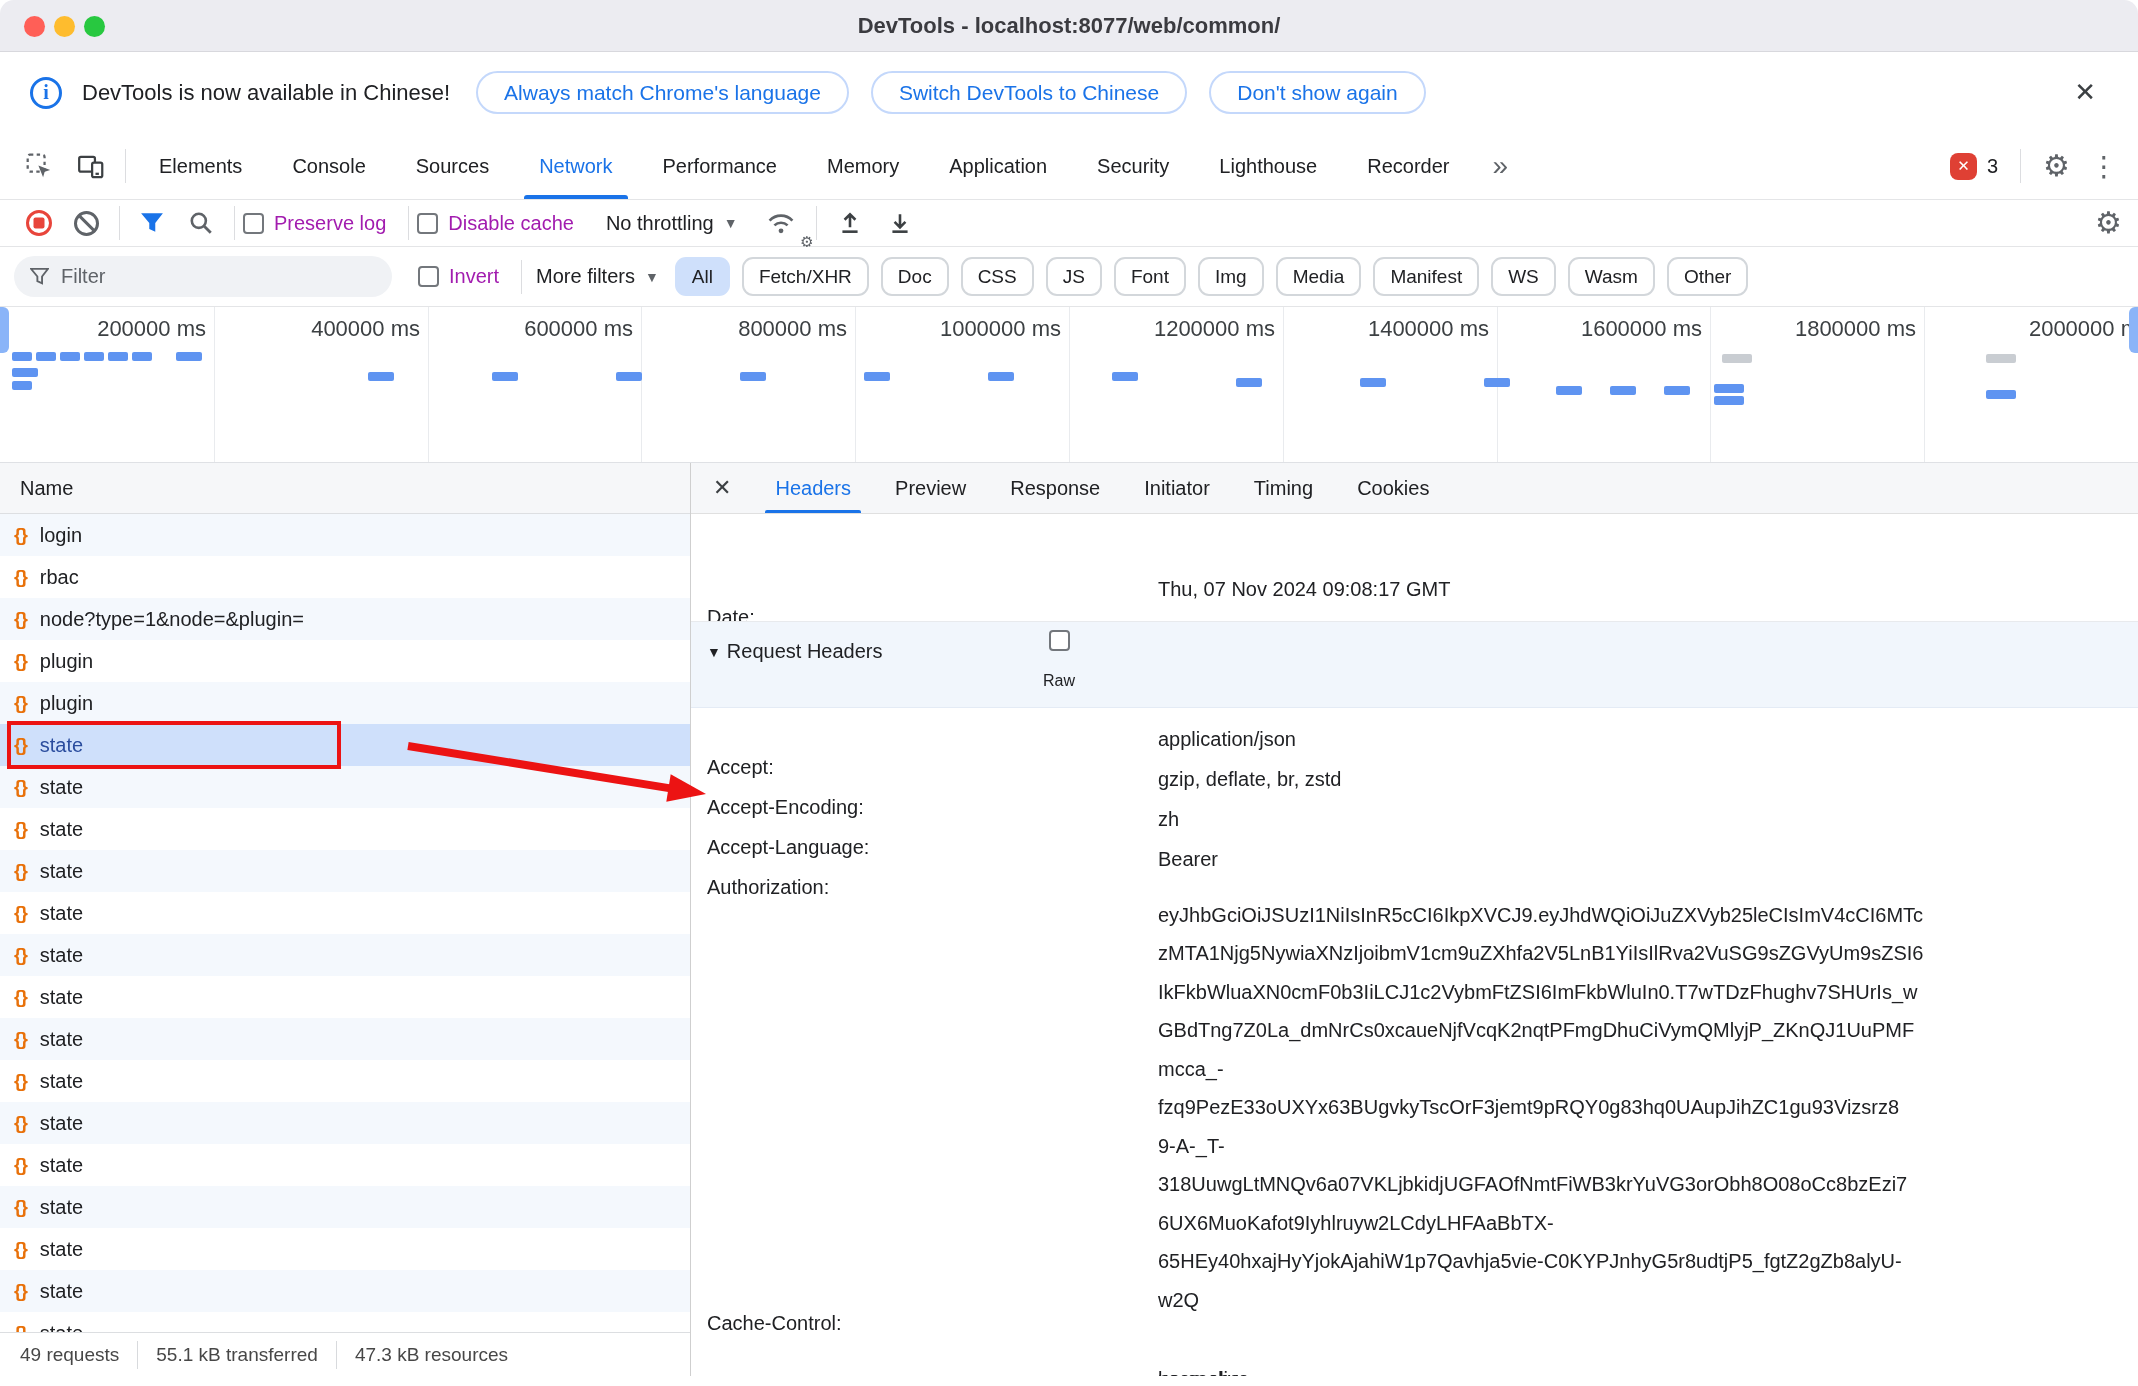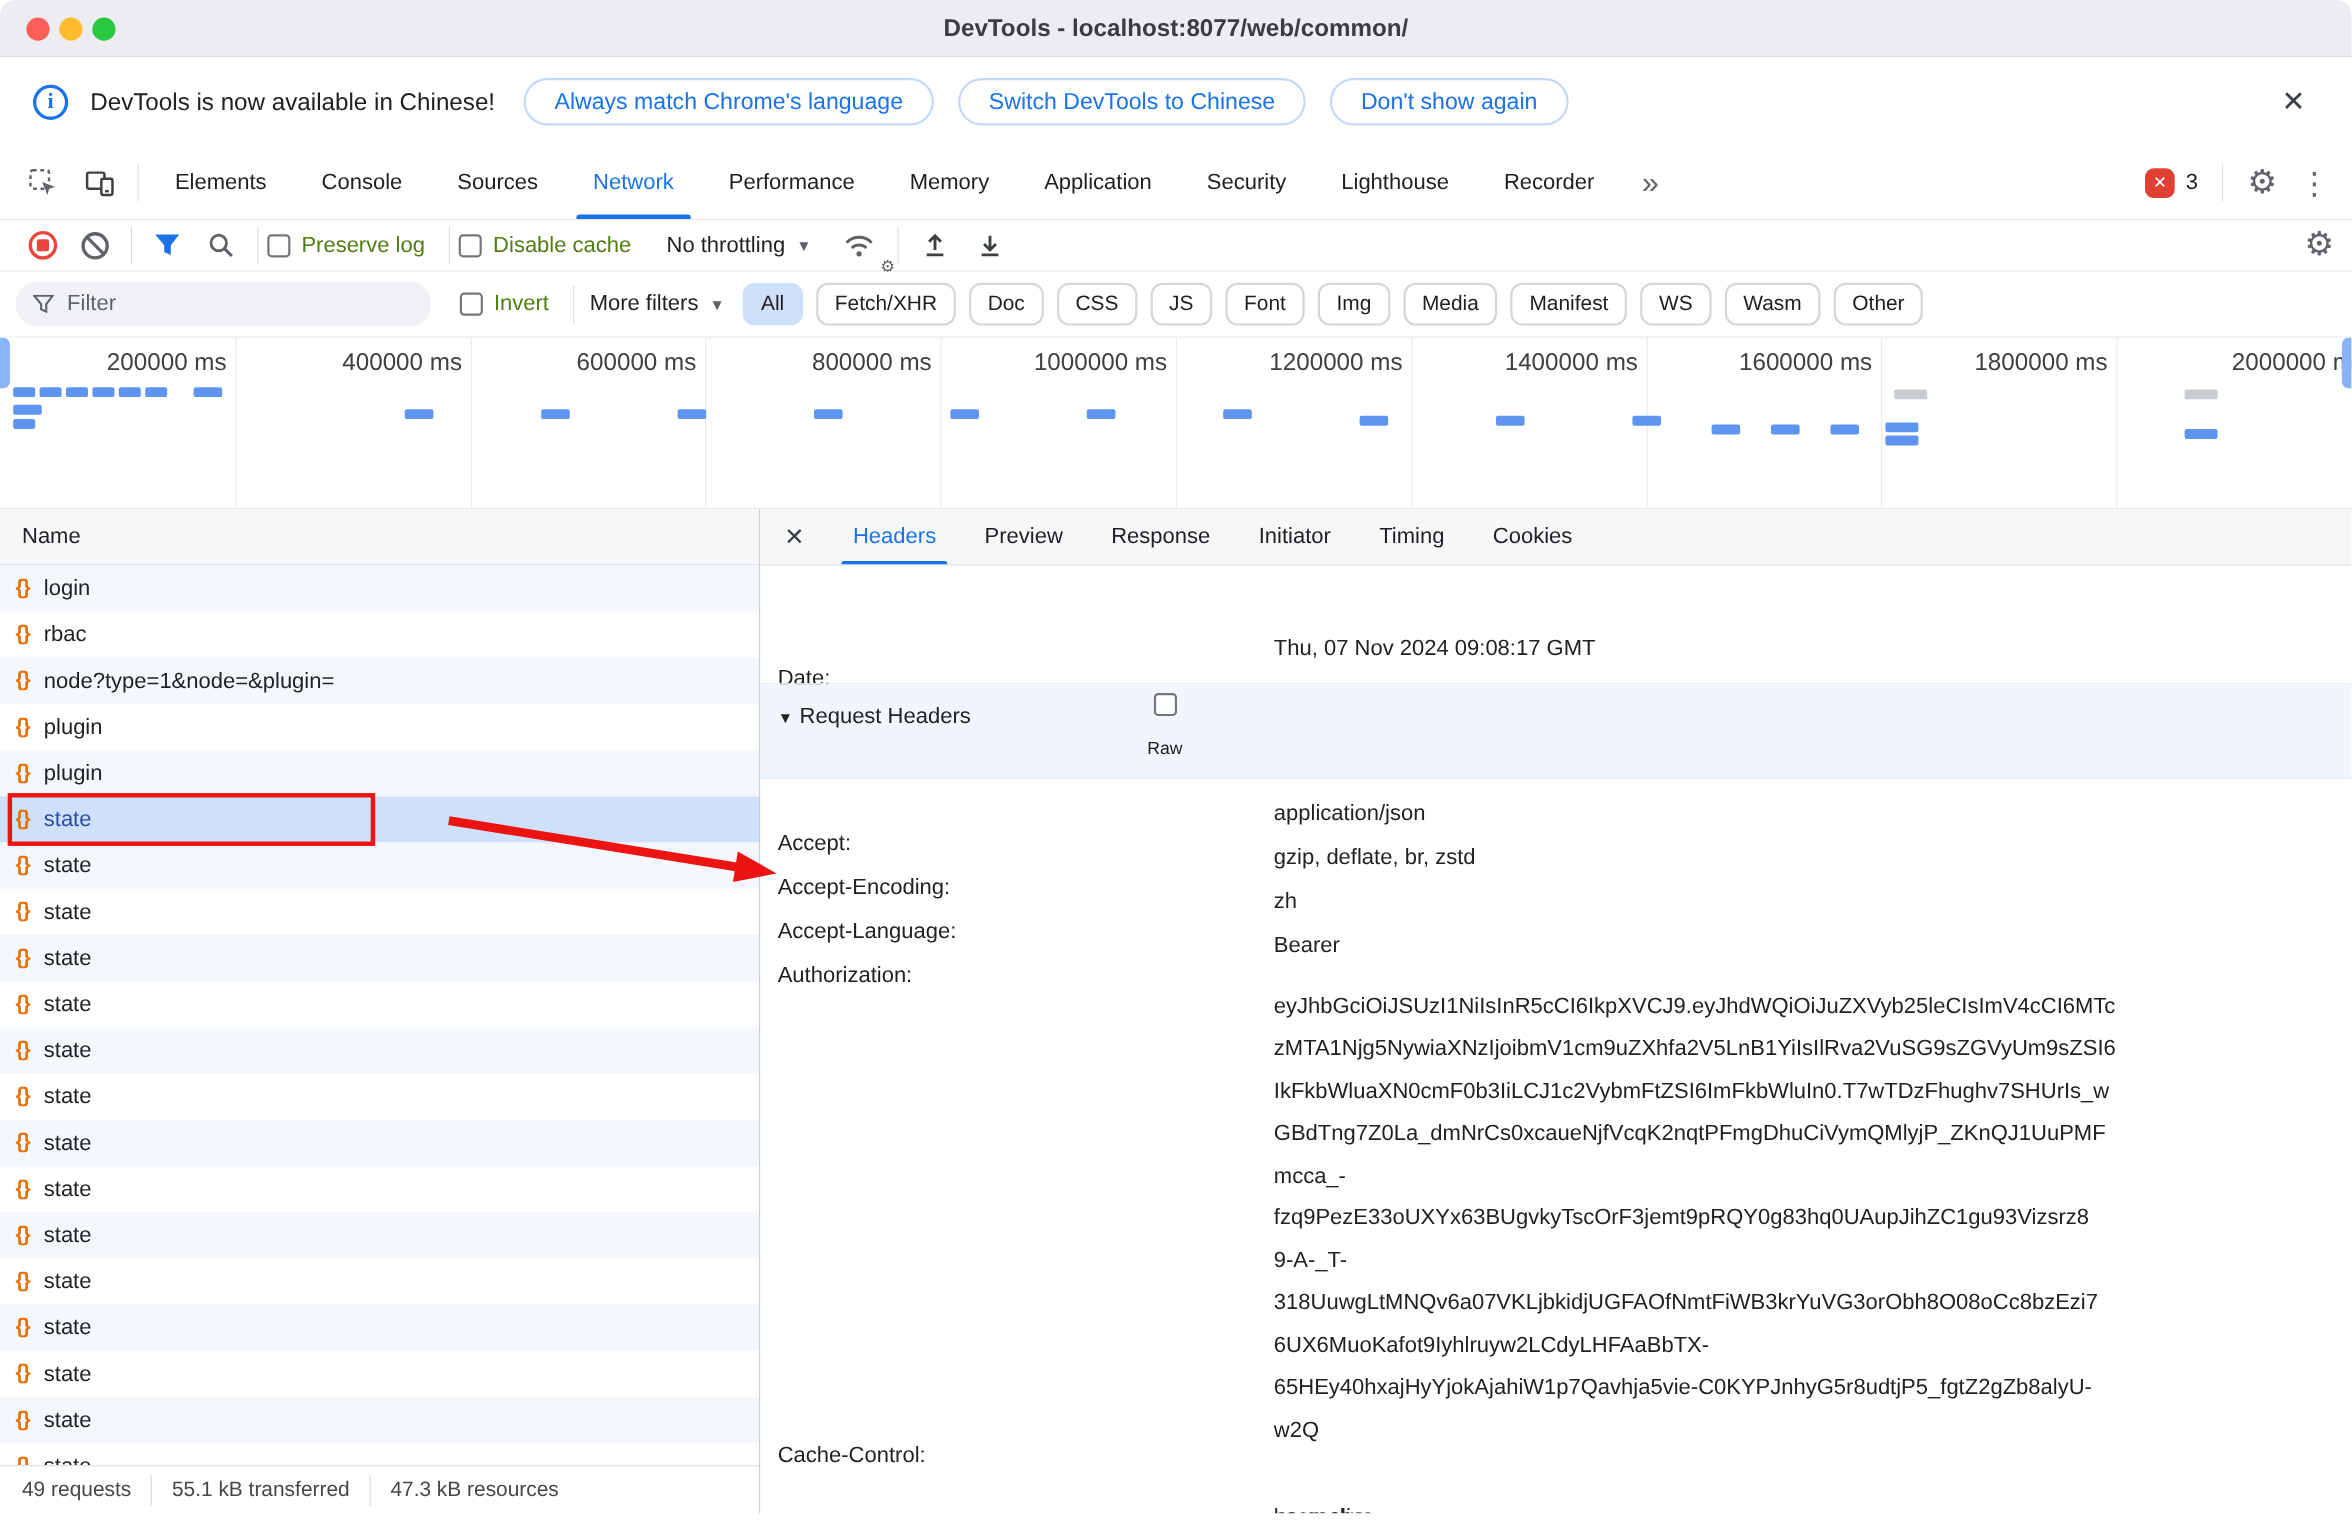--- a/index.html
+++ b/index.html
@@ -53,21 +53,21 @@
   .rec-outer { width:26px; height:26px; border:3px solid var(--record-red); border-radius:50%;
     position:relative; margin:0 10px; cursor:pointer; }
   .rec-outer::after { content:""; position:absolute; left:50%; top:50%; width:11px; height:11px;
     transform:translate(-50%,-50%); background:var(--record-red); border-radius:2px; }
   .clear-icon { width:25px; height:25px; border:3px solid #5f6368; border-radius:50%;
     position:relative; margin:0 12px; cursor:pointer; }
   .clear-icon::after { content:""; position:absolute; left:50%; top:-2px; width:3px; height:23px;
     background:#5f6368; transform:translateX(-50%) rotate(-45deg); transform-origin:center; }
   .check { width:21px; height:21px; border:2px solid #73777c; border-radius:4px; background:#fff;
     flex:0 0 auto; cursor:pointer; }
-  .tool-label { font-size:20px; color:#4d7c0f; margin:0 14px 0 10px; white-space:nowrap; }
+  .tool-label { font-size:20px; color:#a21caf; margin:0 14px 0 10px; white-space:nowrap; }
   .throttle { font-size:20px; color:#202124; margin:0 10px 0 18px; cursor:pointer; }
   .caret { font-size:14px; color:#5f6368; margin-right:16px; cursor:pointer; }
   .mini-gear { position:absolute; right:-6px; bottom:-5px; font-size:15px; color:#5f6368; }
   .toolbar-gear { margin-left:auto; }
 
   
   .filterrow { position:absolute; left:0; top:247px; right:0; height:60px; background:#fff;
     border-bottom:1px solid #e4e5e7; display:flex; align-items:center; padding:0 14px; }
   .filter-pill { width:378px; height:41px; background:#f0f2f5; border-radius:21px;
     display:flex; align-items:center; padding:0 16px; gap:12px; }

